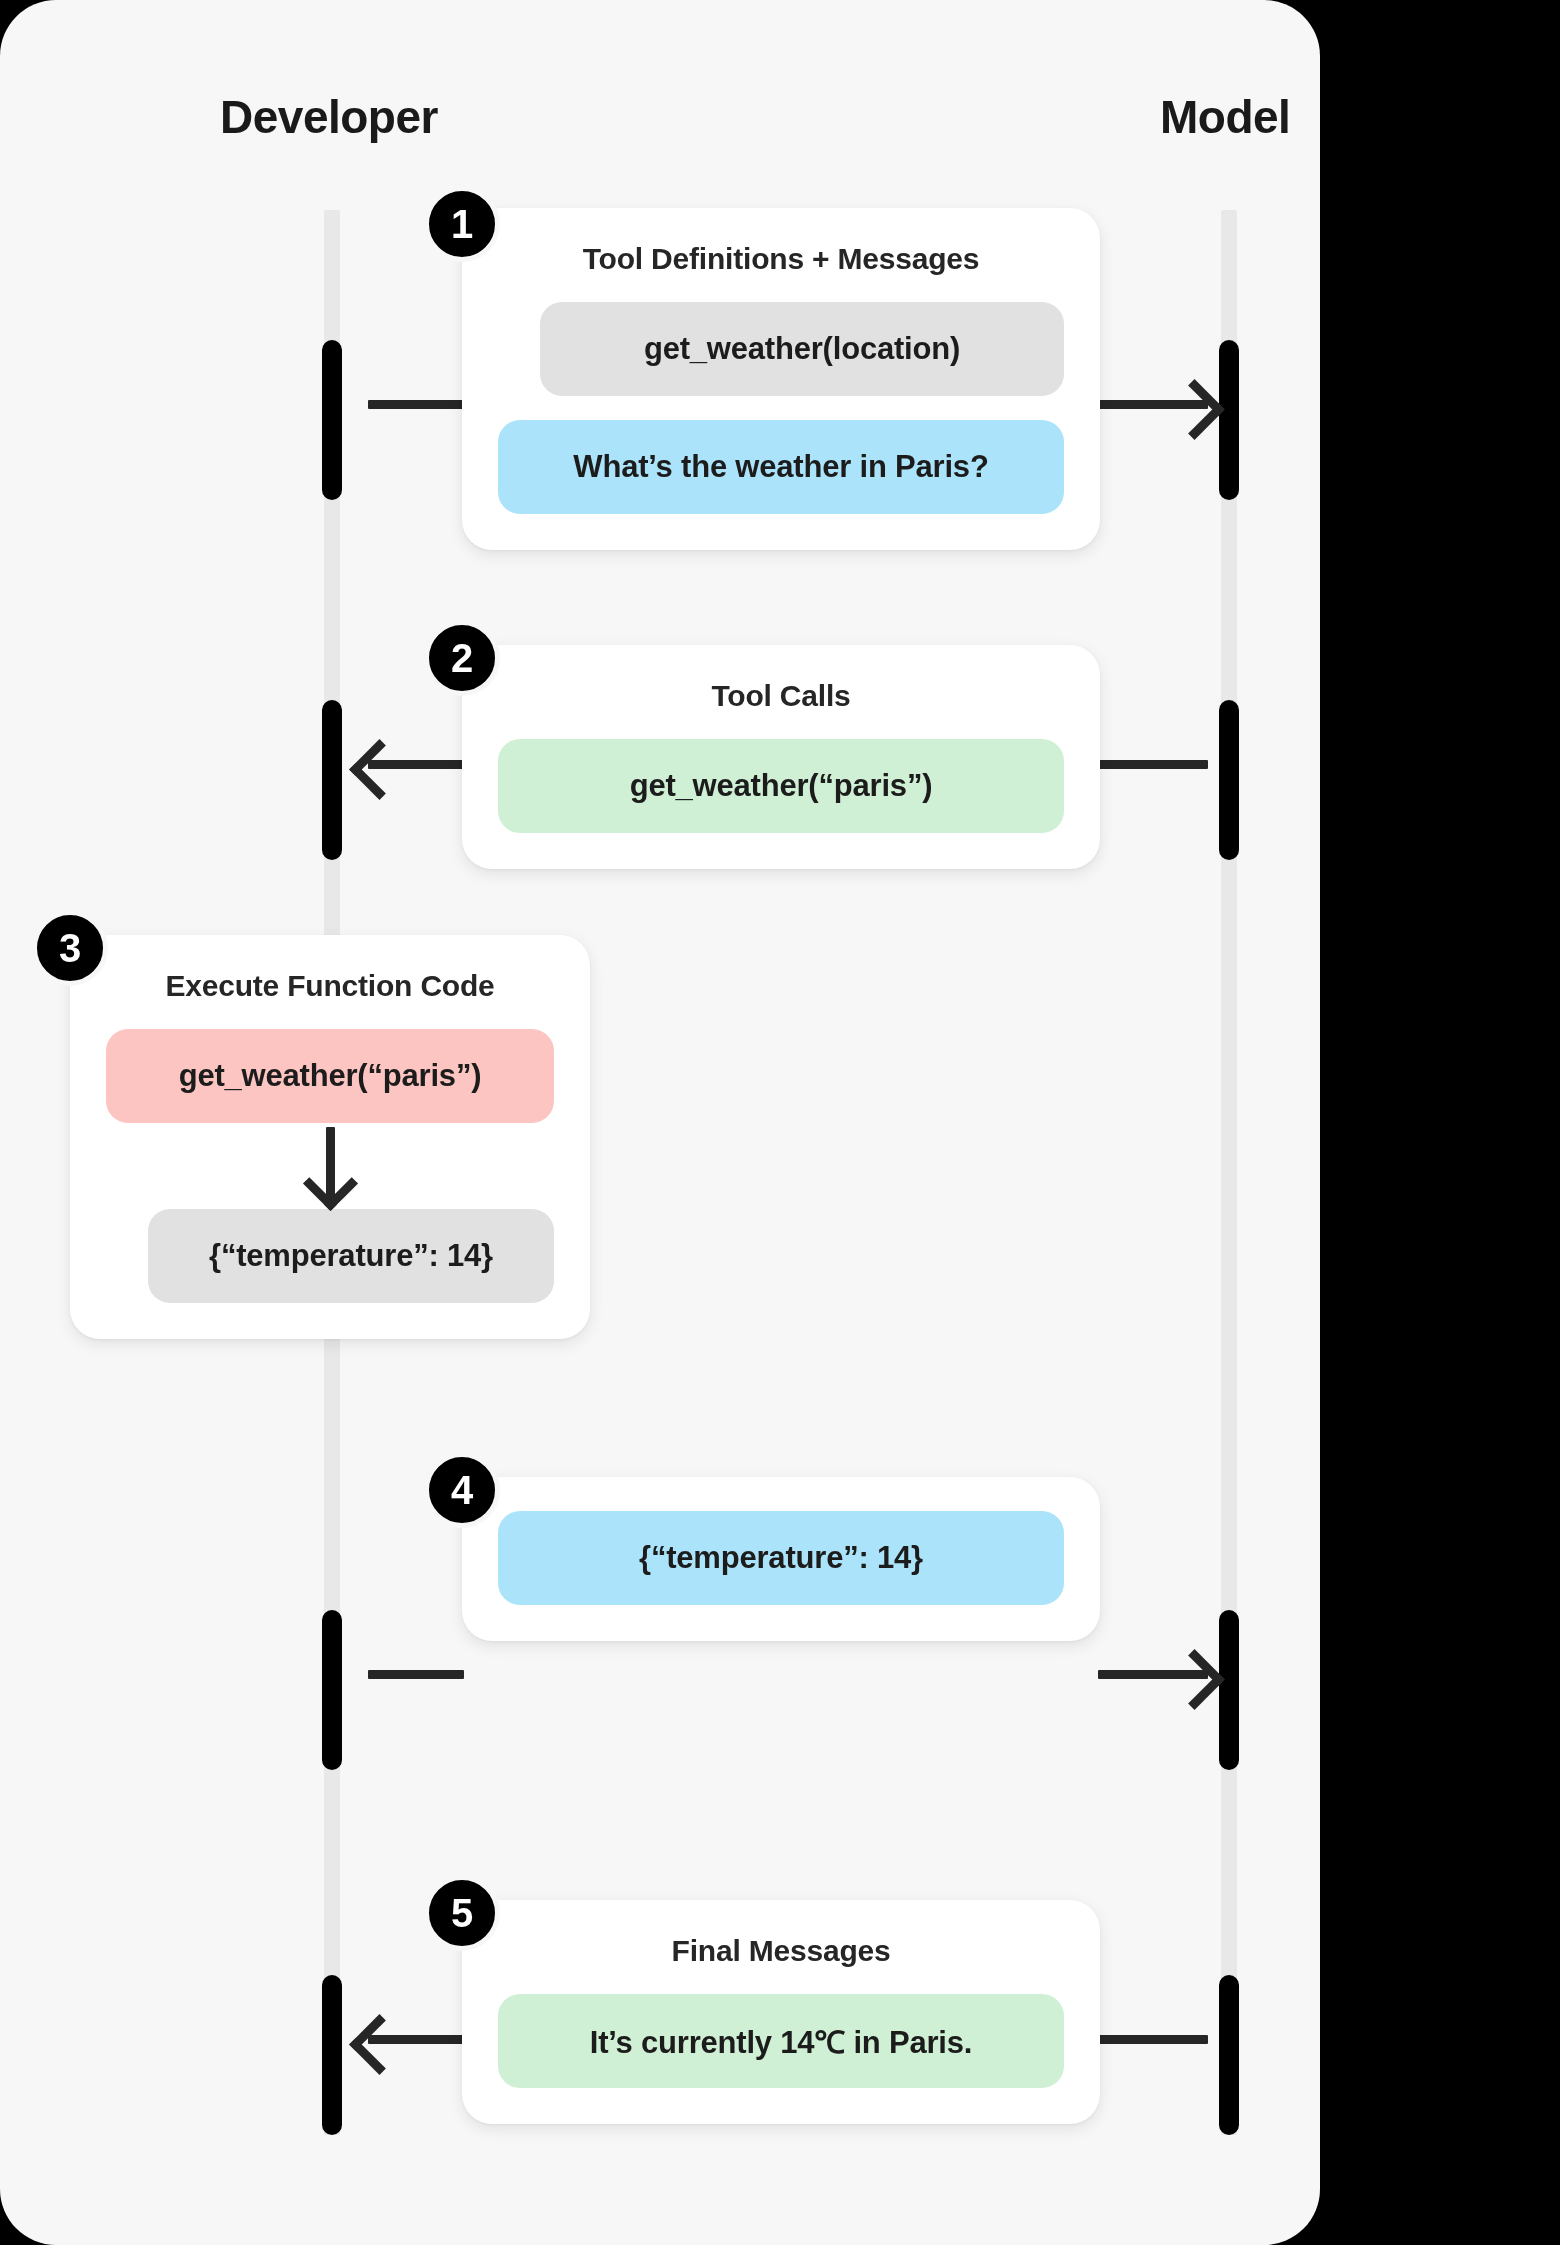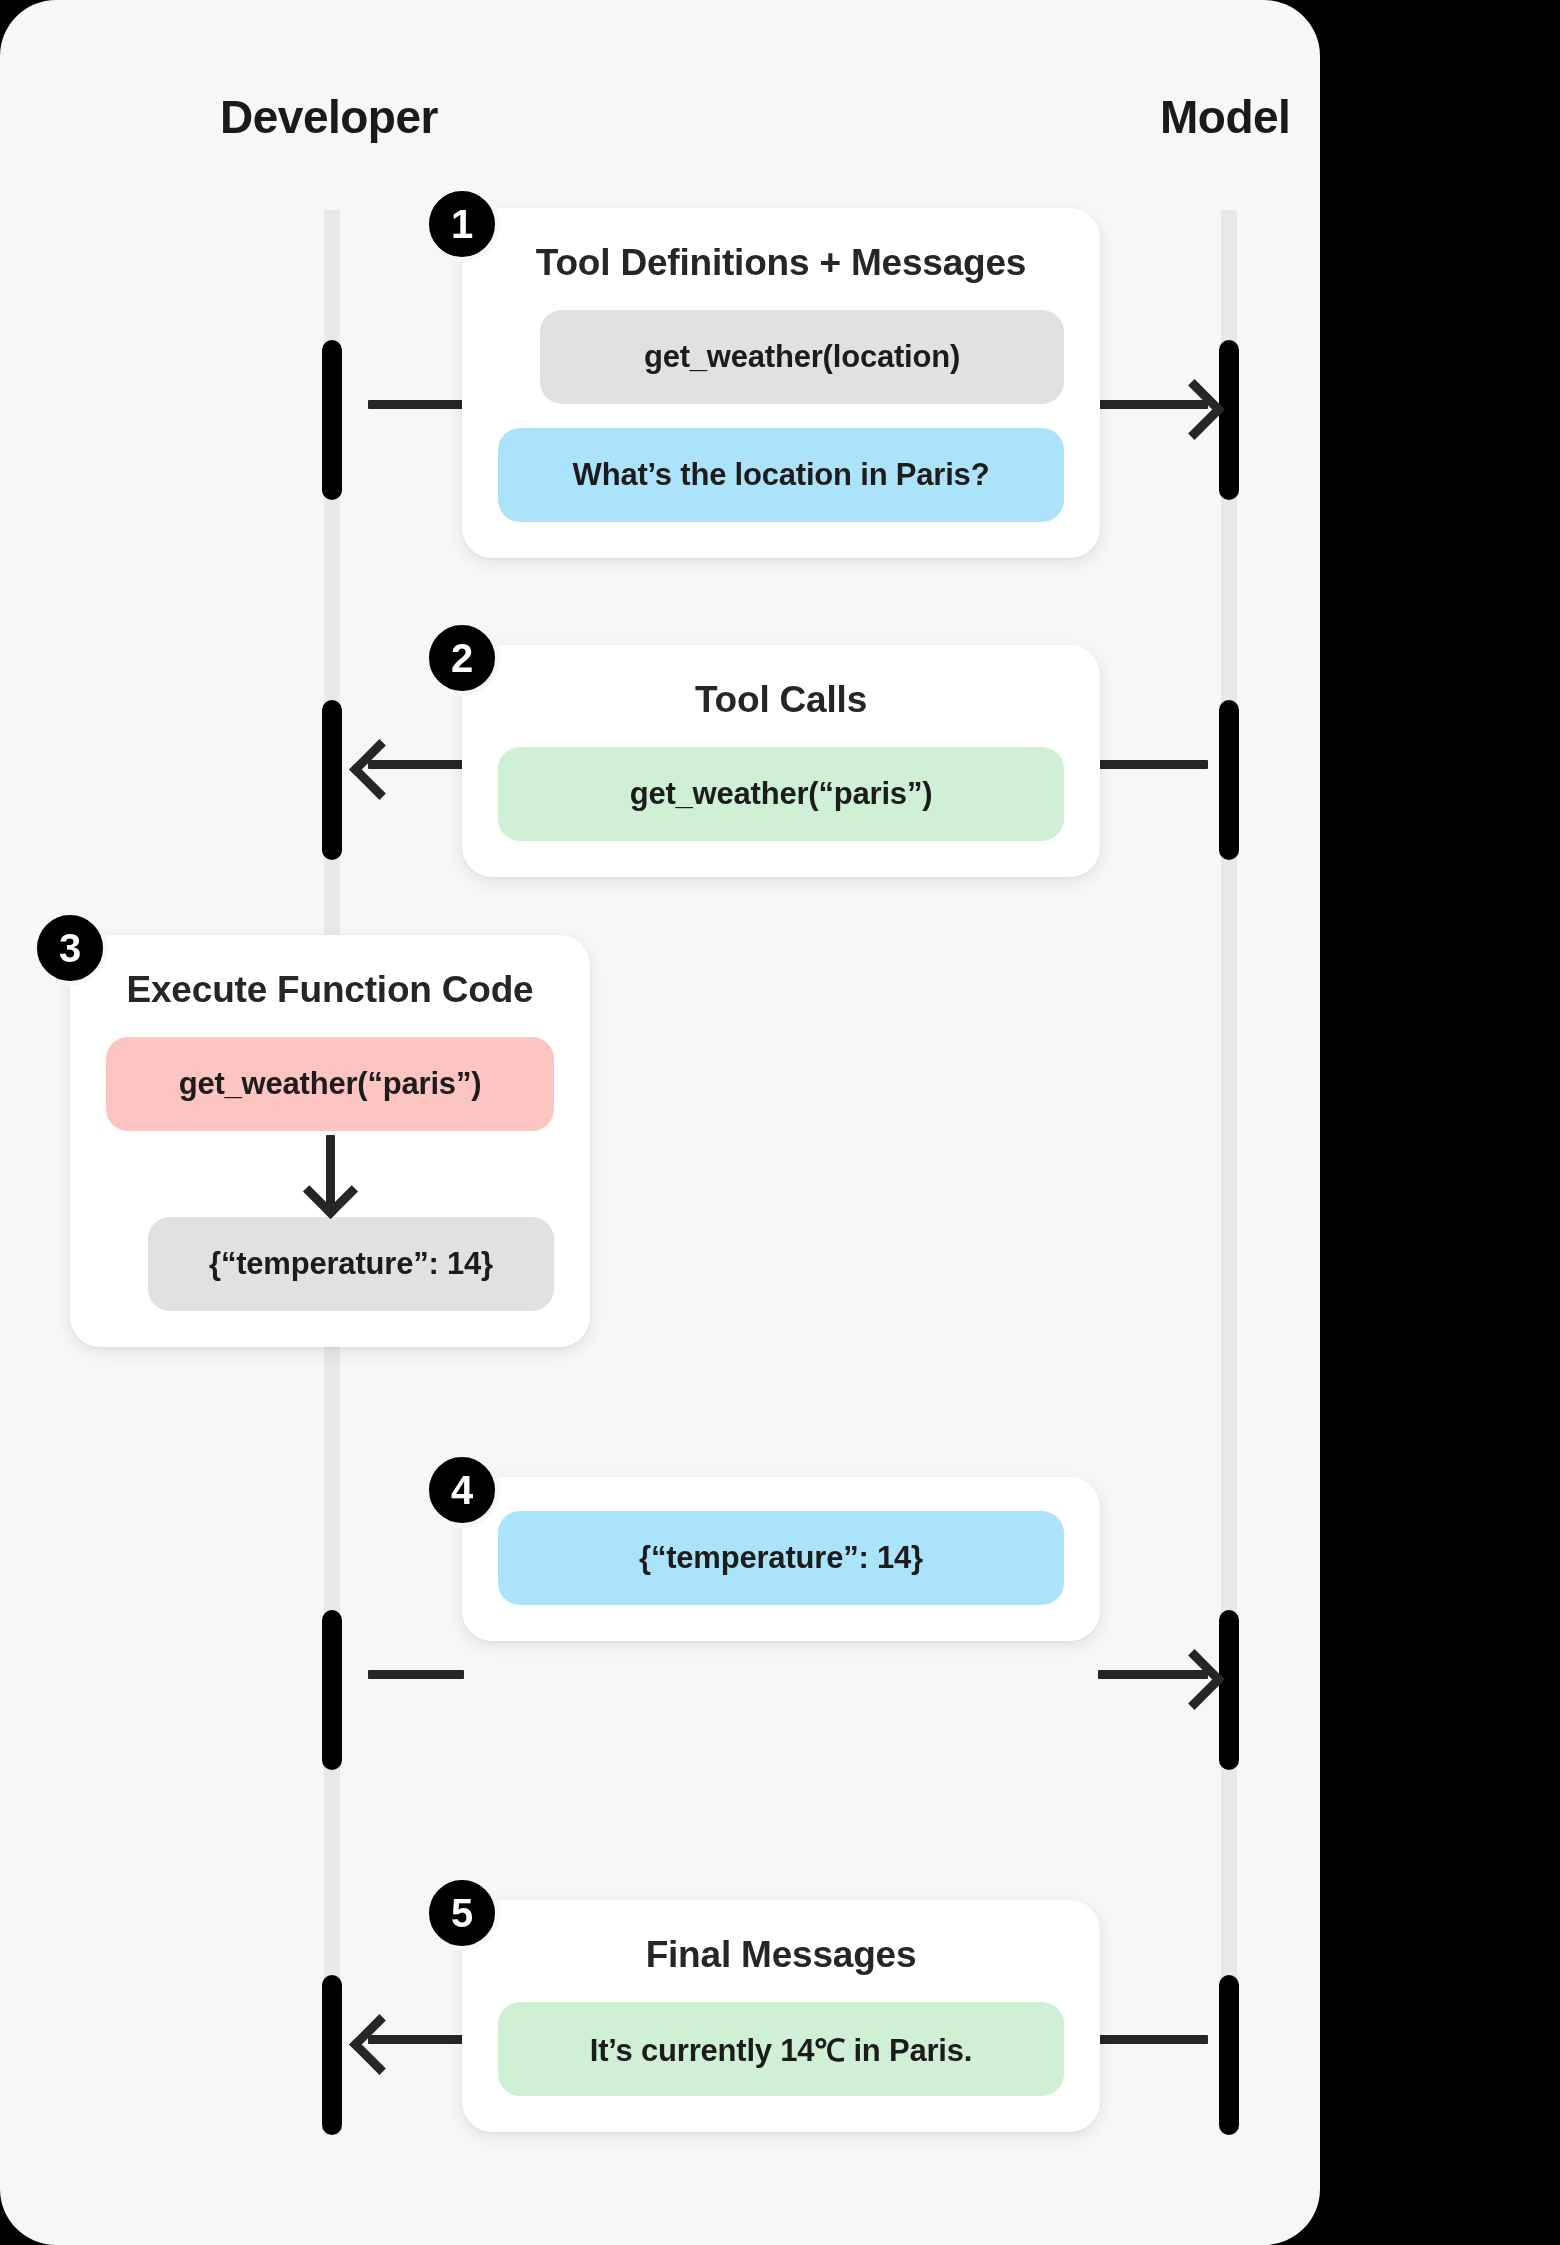--- a/index.html
+++ b/index.html
@@ -76,21 +76,21 @@
   .card {
     position: absolute;
     background: #FFFFFF;
     border-radius: 30px;
     box-shadow: 0 5px 16px rgba(0,0,0,0.09), 0 1px 3px rgba(0,0,0,0.05);
     box-sizing: border-box;
     padding: 34px 36px 36px 36px;
   }
   .card-title {
     text-align: center;
-    font-size: 37px;
+    font-size: 30px;
     font-weight: 700;
     color: #262626;
     letter-spacing: -0.2px;
     margin-bottom: 26px;
     white-space: nowrap;
   }
 
   
   .pill {
     display: flex;
@@ -202,21 +202,21 @@
   <div class="conn" style="left:1098px; top:1670px; width:110px;"></div>
   <div class="arrowhead arrow-right" style="left:1173px; top:1658px;"></div>
 
   <div class="conn" style="left:368px; top:2035px; width:96px;"></div>
   <div class="arrowhead arrow-left" style="left:358px; top:2023px;"></div>
   <div class="conn" style="left:1098px; top:2035px; width:110px;"></div>
 
   <div class="card" id="card-1">
     <div class="card-title">Tool Definitions + Messages</div>
     <div class="pill pill-gray">get_weather(location)</div>
-    <div class="pill pill-blue">What’s the location in Paris?</div>
+    <div class="pill pill-blue">What’s the weather in Paris?</div>
   </div>
   <div class="badge" id="badge-1">1</div>
 
   <div class="card" id="card-2">
     <div class="card-title">Tool Calls</div>
     <div class="pill pill-green">get_weather(“paris”)</div>
   </div>
   <div class="badge" id="badge-2">2</div>
 
   <div class="card" id="card-3">

